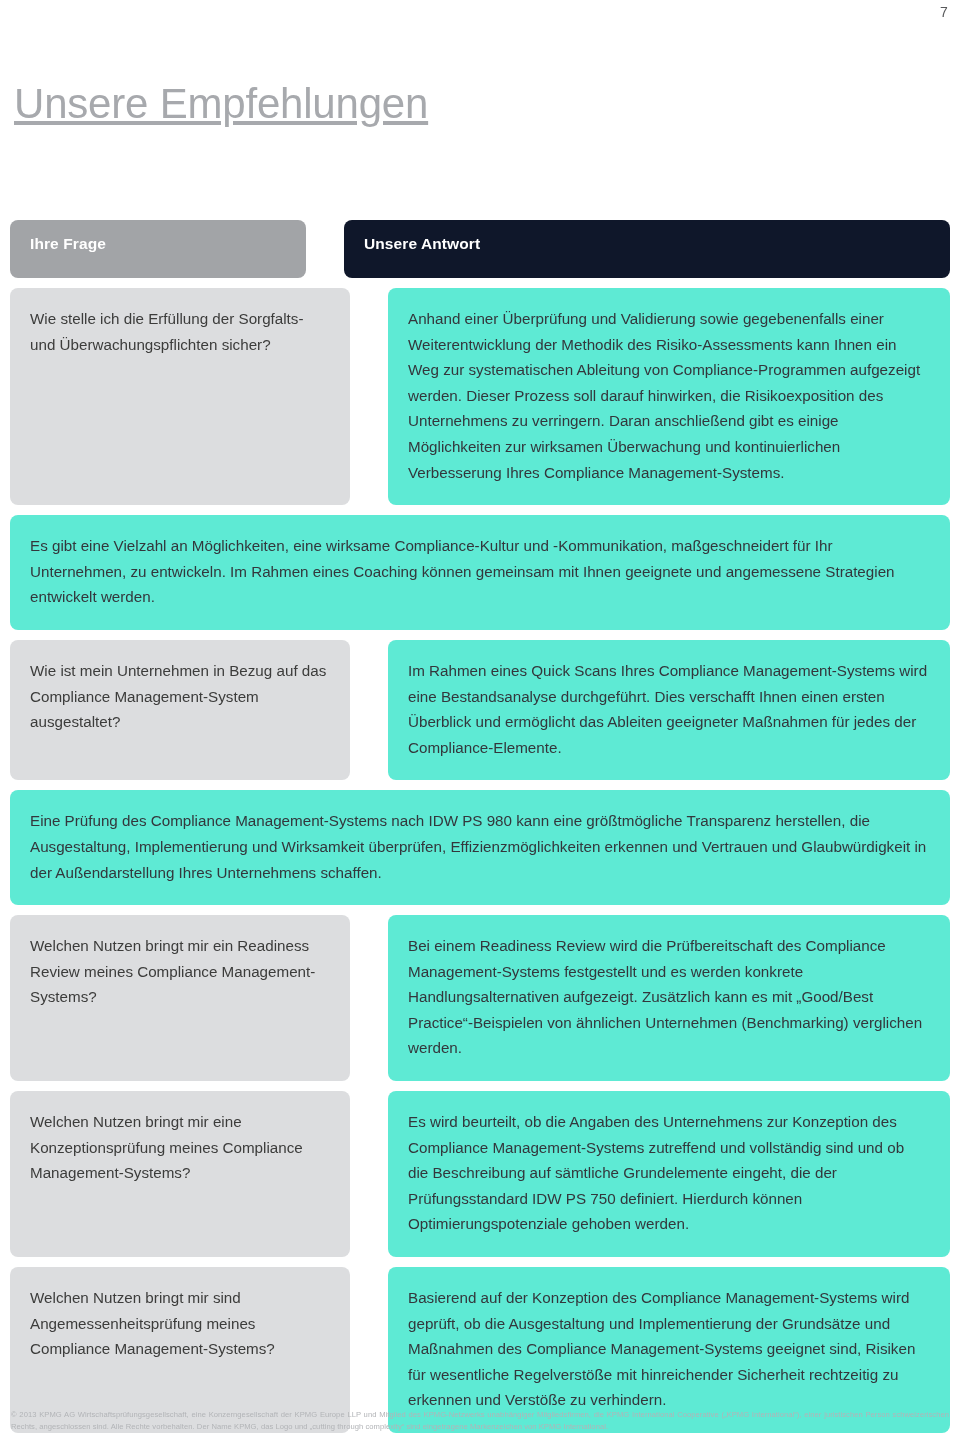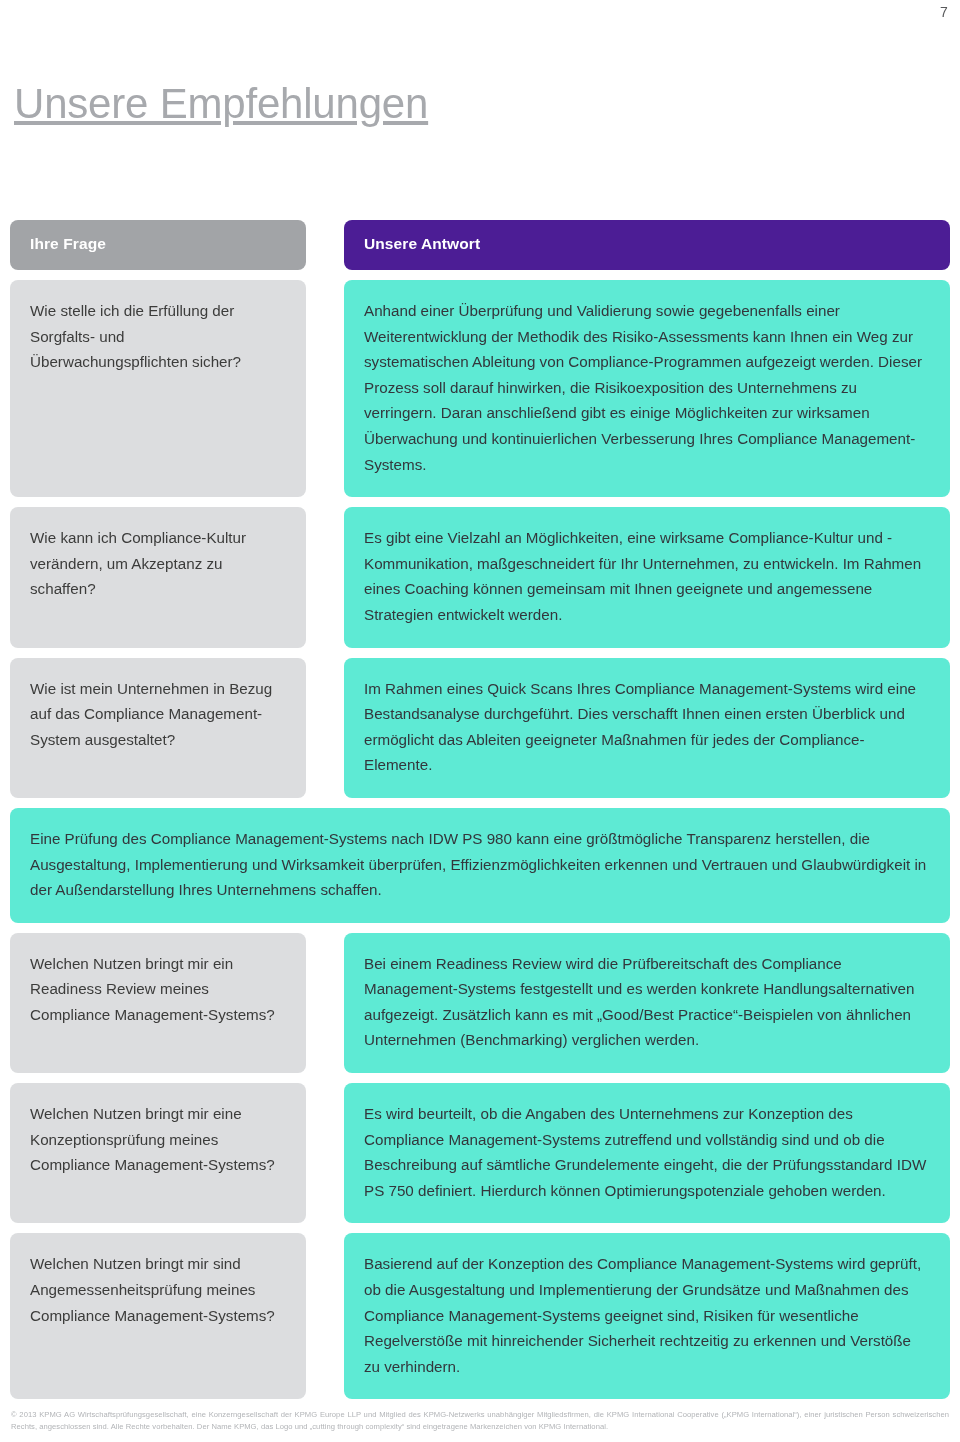--- a/index.html
+++ b/index.html
@@ -57,44 +57,44 @@
     margin-bottom: 10px;
   }
   .hdr {
     box-sizing: border-box;
     border-radius: 8px;
     padding: 15px 20px 16px 20px;
     font-size: 15.5px;
     font-weight: bold;
     color: #ffffff;
     letter-spacing: 0.1px;
-    height: 50px;
+    height: 58px;
   }
   .hdr-question {
     width: 296px;
     background: #a2a4a7;
   }
   .hdr-answer {
     flex: 1;
-    background: #4c1d95;
+    background: #0f172a;
   }
 
   .qa-row {
     display: flex;
     gap: 38px;
     margin-bottom: 10px;
     align-items: stretch;
   }
   .cell {
     box-sizing: border-box;
     border-radius: 8px;
     padding: 18px 22px 20px 20px;
   }
   .cell-question {
-    width: 296px;
+    width: 340px;
     background: #dcdddf;
     color: #3c3c3b;
     font-size: 15.2px;
     line-height: 25.6px;
   }
   .cell-answer {
     flex: 1;
     background: #5eead4;
     color: #33373c;
     font-size: 15.2px;
@@ -137,23 +137,20 @@
     <div class="qa-row">
       <div class="cell cell-question">
         <p>Wie stelle ich die Erfüllung der Sorgfalts- und Überwachungspflichten sicher?</p>
       </div>
       <div class="cell cell-answer">
         <p>Anhand einer Überprüfung und Validierung sowie gegebenenfalls einer Weiterentwicklung der Methodik des Risiko-Assessments kann Ihnen ein Weg zur systematischen Ableitung von Compliance-Programmen aufgezeigt werden. Dieser Prozess soll darauf hinwirken, die Risikoexposition des Unternehmens zu verringern. Daran anschließend gibt es einige Möglichkeiten zur wirksamen Überwachung und kontinuierlichen Verbesserung Ihres Compliance Management-Systems.</p>
       </div>
     </div>
 
     <div class="qa-row">
-      <div class="cell cell-question">
-        <p>Wie kann ich Compliance-Kultur verändern, um Akzeptanz zu schaffen?</p>
-      </div>
       <div class="cell cell-answer">
         <p>Es gibt eine Vielzahl an Möglichkeiten, eine wirksame Compliance-Kultur und -Kommunikation, maßgeschneidert für Ihr Unternehmen, zu entwickeln. Im Rahmen eines Coaching können gemeinsam mit Ihnen geeignete und angemessene Strategien entwickelt werden.</p>
       </div>
     </div>
 
     <div class="qa-row">
       <div class="cell cell-question">
         <p>Wie ist mein Unternehmen in Bezug auf das Compliance Management-System ausgestaltet?</p>
       </div>
       <div class="cell cell-answer">

